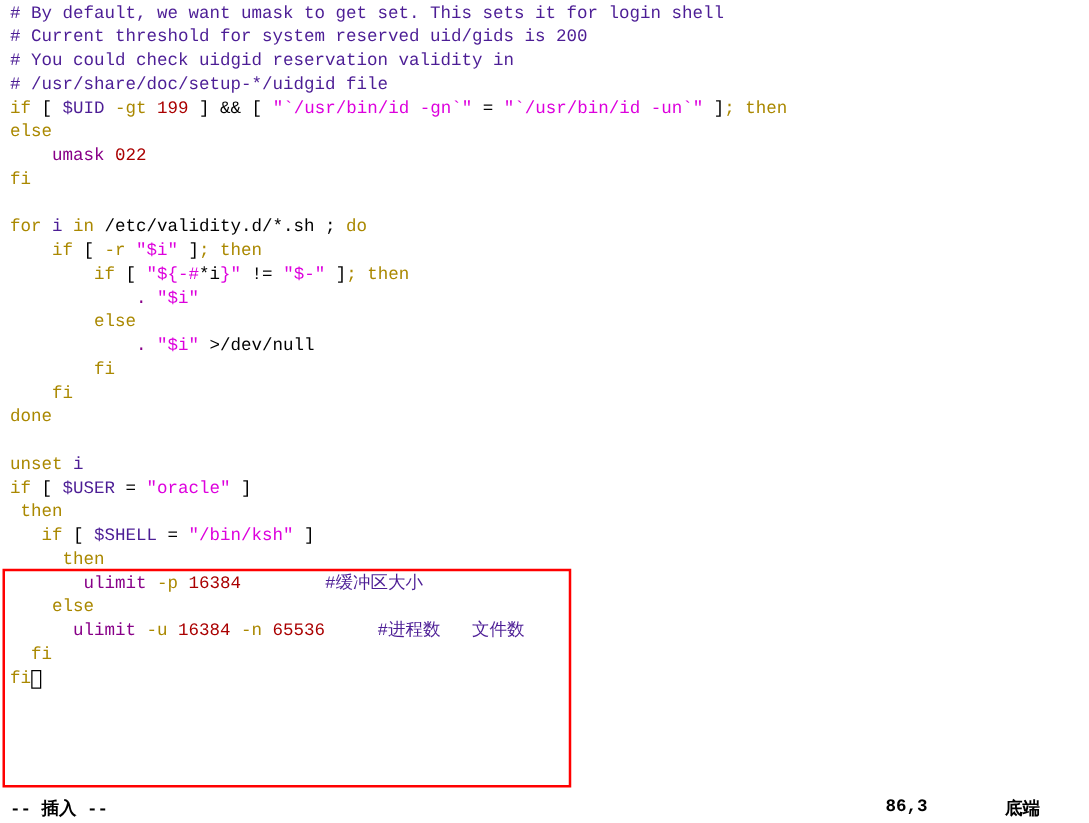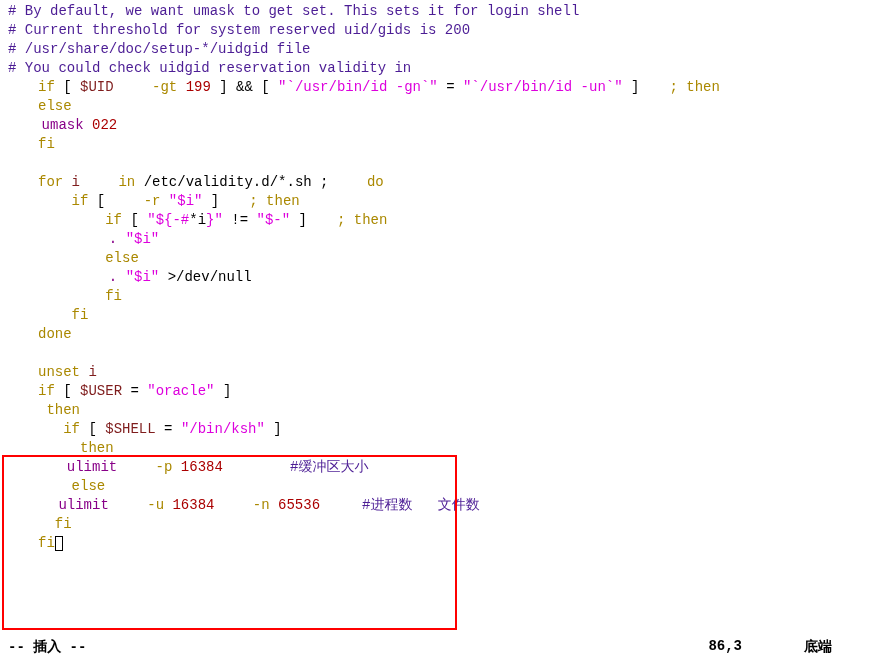--- a/index.html
+++ b/index.html
@@ -9,22 +9,22 @@
       background: #ffffff;
       color: #000000;
       width: 871px;
       height: 658px;
       overflow: hidden;
       position: relative;
       padding: 2px 8px;
     }
     .line { white-space: pre; line-height: 19px; }
     .comment { color: #4c1d95; }
-    .keyword { color: #aa8800; margin-left: 30px; }
-    .variable { color: #7f1d1d; margin-top: 10px; }
+    .keyword { color: #aa8800; }
+    .variable { color: #4c1d95; margin-top: 10px; }
     .number { color: #aa0000; }
     .string { color: #dd00dd; }
     .special { color: #008888; }
     .purple { color: #880088; }
     .redbox {
       border: 2px solid #ff0000;
       position: absolute;
       left: 2px;
       top: 455px;
       width: 455px;
@@ -50,22 +50,22 @@
     .status-left { }
     .status-mid { position: absolute; right: 110px; }
     .status-right { position: absolute; right: 20px; }
   </style>
 </head>
 <body>
 
 <div>
 <div class="line"><span class="comment"># By default, we want umask to get set. This sets it for login shell</span></div>
 <div class="line"><span class="comment"># Current threshold for system reserved uid/gids is 200</span></div>
+<div class="line"><span class="comment"># You could check uidgid reservation validity in</span></div>
 <div class="line"><span class="comment"># /usr/share/doc/setup-*/uidgid file</span></div>
-<div class="line"><span class="comment"># You could check uidgid reservation validity in</span></div>
 <div class="line"><span class="keyword">if</span><span> [ </span><span class="variable">$UID</span><span class="keyword"> -gt </span><span class="number">199</span><span> ]</span><span> &amp;&amp; </span><span>[ </span><span class="string">"`/usr/bin/id -gn`"</span><span> = </span><span class="string">"`/usr/bin/id -un`"</span><span> ]</span><span class="keyword">; then</span></div>
 <div class="line"><span class="keyword">else</span></div>
 <div class="line"><span>    </span><span class="purple">umask</span><span> </span><span class="number">022</span></div>
 <div class="line"><span class="keyword">fi</span></div>
 <div class="line"> </div>
 <div class="line"><span class="keyword">for</span><span class="variable"> i </span><span class="keyword">in</span><span> /etc/validity.d/*.sh ; </span><span class="keyword">do</span></div>
 <div class="line">    <span class="keyword">if</span><span> [ </span><span class="keyword">-r </span><span class="string">"$i"</span><span> ]</span><span class="keyword">; then</span></div>
 <div class="line">        <span class="keyword">if</span><span> [ </span><span class="string">"${-#</span><span>*i</span><span class="string">}"</span><span> != </span><span class="string">"$-"</span><span> ]</span><span class="keyword">; then</span></div>
 <div class="line">            <span class="purple">. </span><span class="string">"$i"</span></div>
 <div class="line">        <span class="keyword">else</span></div>

